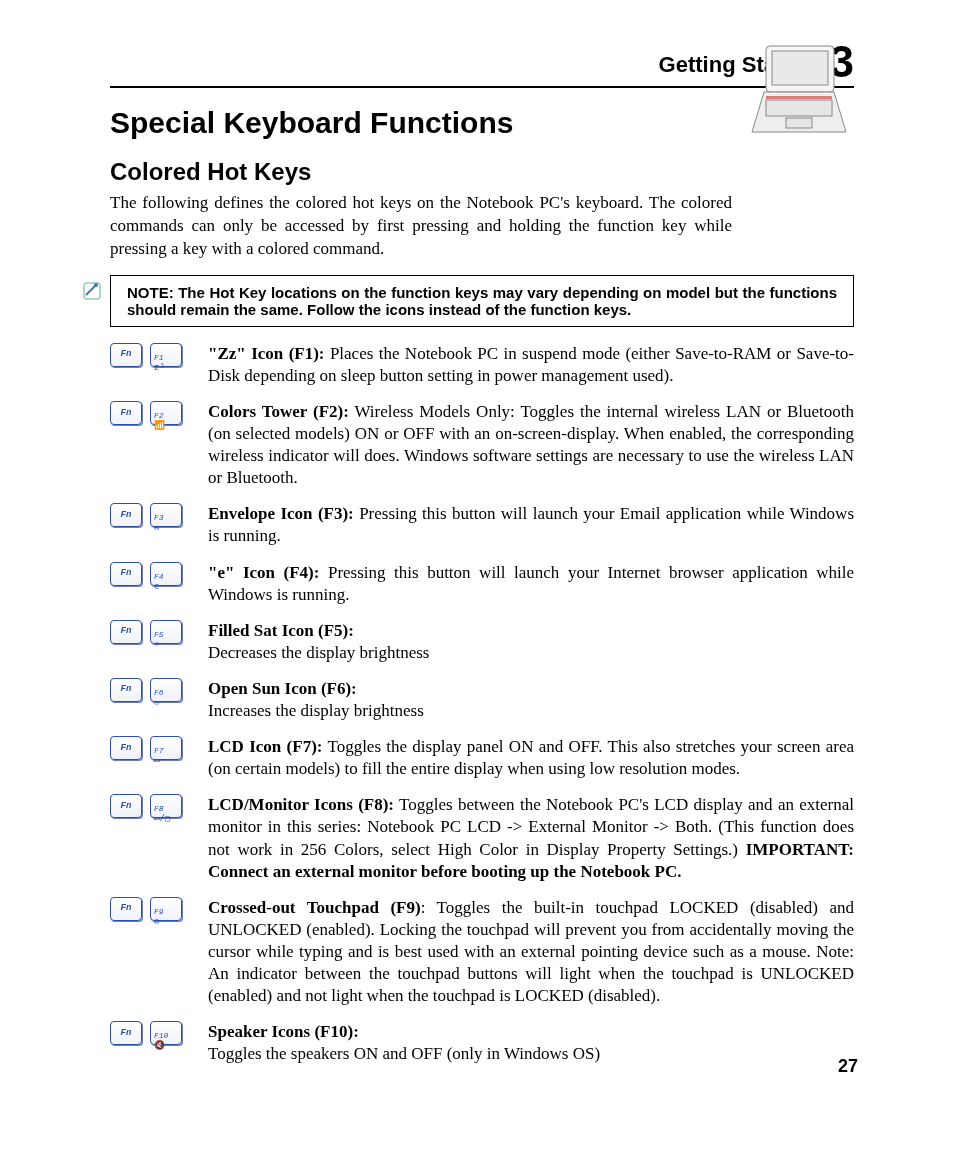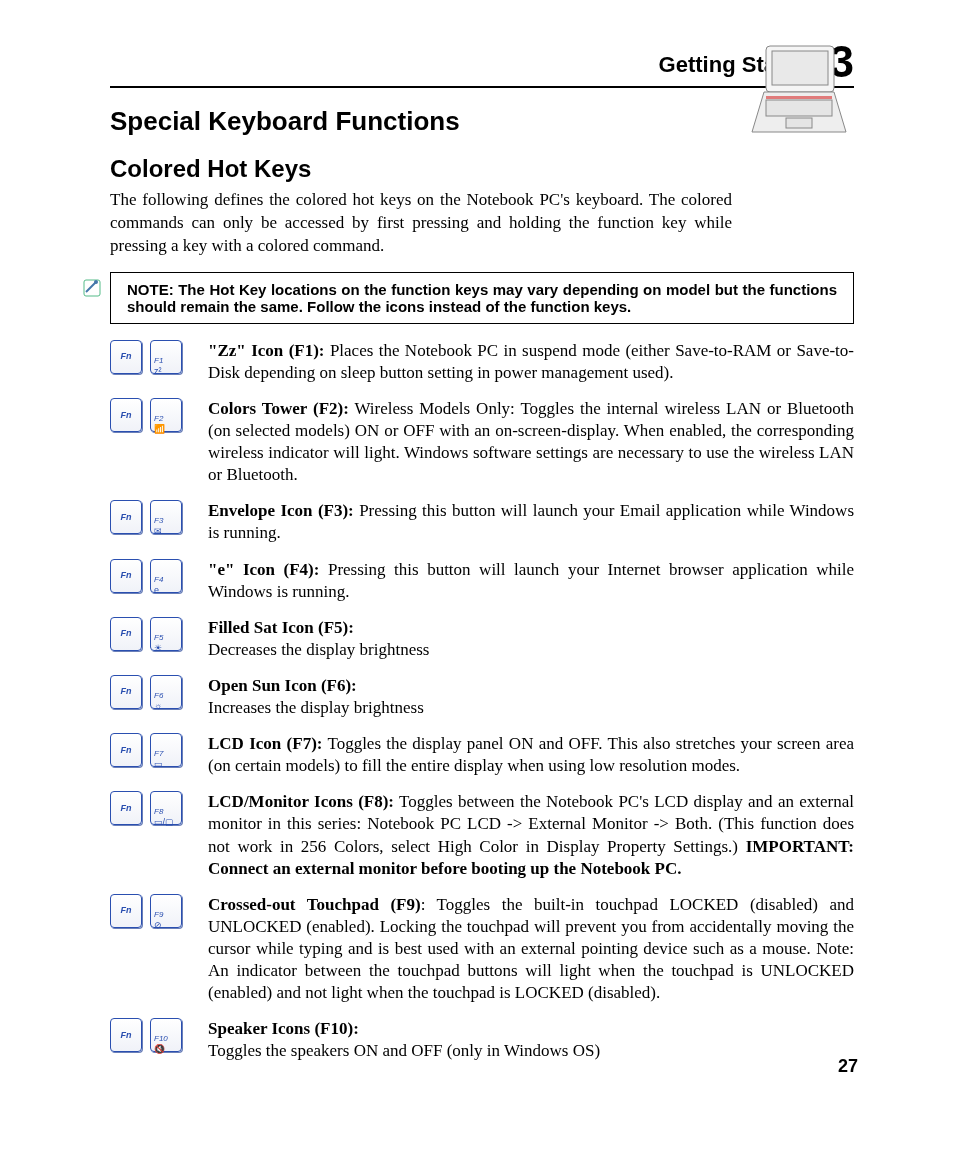--- a/index.html
+++ b/index.html
@@ -33,21 +33,21 @@
   }
   .header-num {
     font-family: Arial, Helvetica, sans-serif;
     font-weight: 900;
     font-size: 44px;
     line-height: 1;
   }
   .main-title {
     font-family: Arial, Helvetica, sans-serif;
     font-weight: bold;
-    font-size: 26px;
+    font-size: 30px;
     margin-top: 18px;
   }
   .sub-title {
     font-family: Arial, Helvetica, sans-serif;
     font-weight: bold;
     font-size: 24px;
     margin-top: 18px;
   }
   .intro-row {
     display: flex;
@@ -100,24 +100,24 @@
     display: inline-flex;
     flex-direction: column;
     align-items: flex-start;
     justify-content: flex-start;
     width: 32px;
     height: 24px;
     border: 1px solid #2a4fb0;
     border-radius: 4px;
     box-shadow: 1px 1px 0 #6a7fb8;
     background: linear-gradient(#fff,#f0f2f8);
-    font-family: Liberation Sans, sans-serif;
+    font-family: Liberation Mono, monospace;
     font-size: 8px;
     color: #2a4fb0;
-    padding: 16px 3px;
+    padding: 10px 3px;
     box-sizing: border-box;
     line-height: 1;
   }
   .key.fn {
     font-style: italic;
     font-weight: bold;
     font-size: 9px;
     align-items: center;
     justify-content: center;
   }
@@ -200,21 +200,21 @@
         <div class="hk-desc"><span class="bold">"Zz" Icon (F1):</span><span> Places the Notebook PC in suspend mode (either Save-to-RAM or Save-to-Disk depending on sleep button setting in power management used).</span></div>
       </div>
       <div class="hk-row">
         <div class="hk-keys">
           <div class="key fn">Fn</div>
           <div class="key">
             <div class="flabel">F2</div>
             <div class="glyph">📶</div>
           </div>
         </div>
-        <div class="hk-desc"><span class="bold">Colors Tower (F2):</span><span> Wireless Models Only: Toggles the internal wireless LAN or Bluetooth (on selected models) ON or OFF with an on-screen-display. When enabled, the corresponding wireless indicator will light. Windows software settings are necessary to use the wireless LAN or Bluetooth.</span></div>
+        <div class="hk-desc"><span class="bold">Colors Tower (F2):</span><span> Wireless Models Only: Toggles the internal wireless LAN or Bluetooth (on selected models) ON or OFF with an on-screen-display. When enabled, the corresponding wireless indicator will does. Windows software settings are necessary to use the wireless LAN or Bluetooth.</span></div>
       </div>
       <div class="hk-row">
         <div class="hk-keys">
           <div class="key fn">Fn</div>
           <div class="key">
             <div class="flabel">F3</div>
             <div class="glyph">✉</div>
           </div>
         </div>
         <div class="hk-desc"><span class="bold">Envelope Icon (F3):</span><span> Pressing this button will launch your Email application while Windows is running.</span></div>

